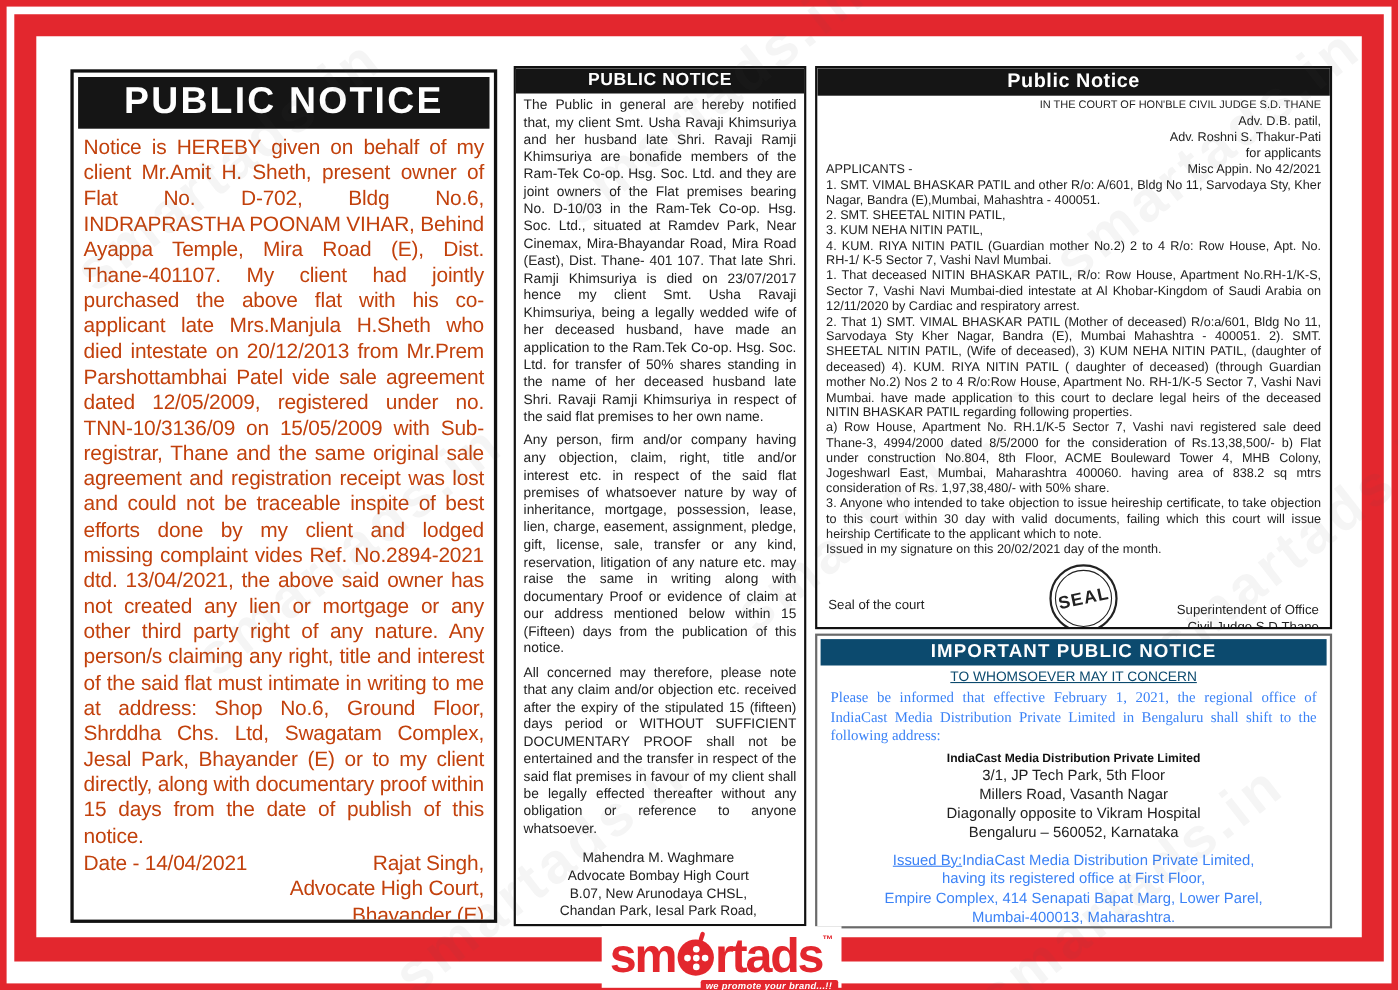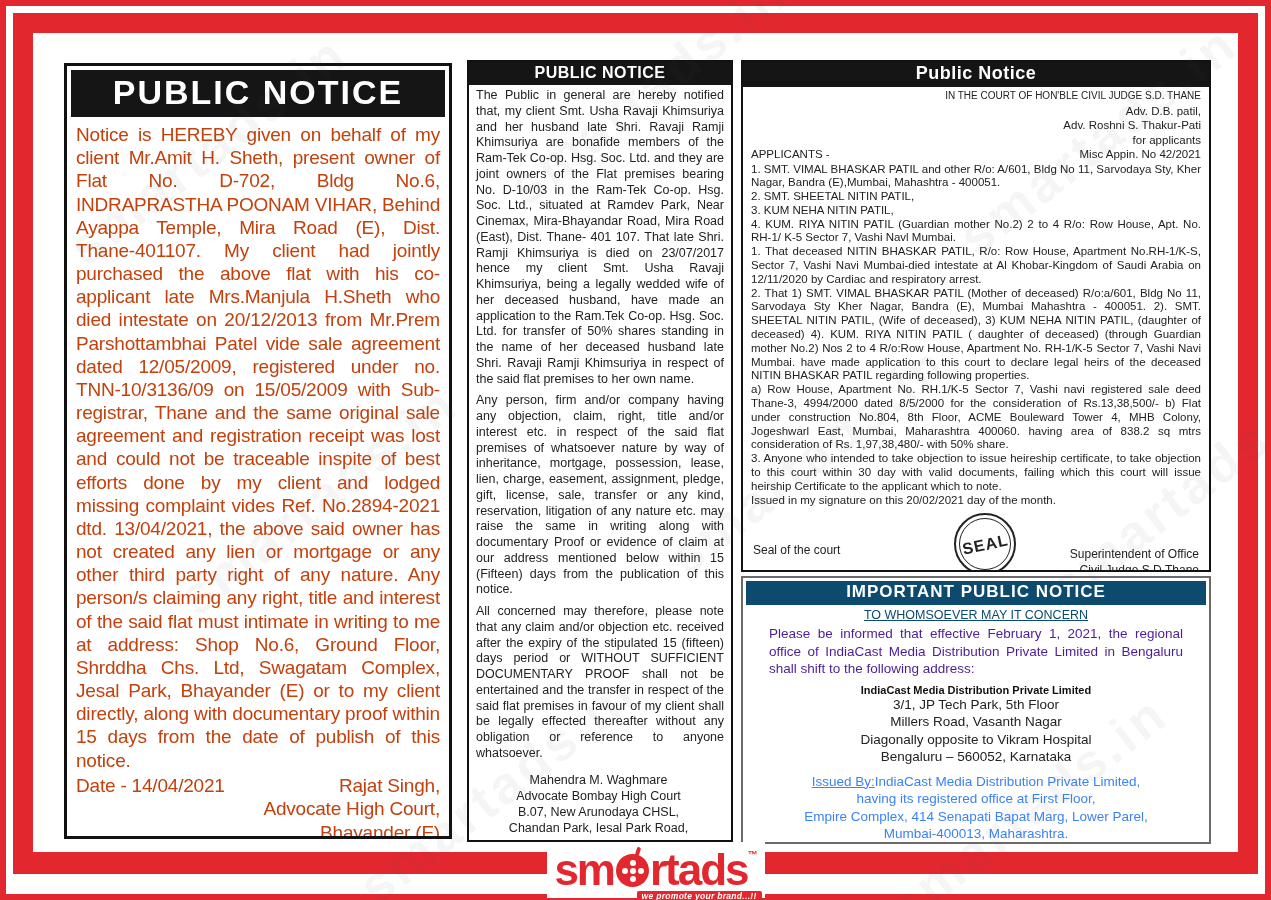--- a/index.html
+++ b/index.html
@@ -58,21 +58,21 @@
   .seal::before{content:"";position:absolute;inset:3px;border:1.5px solid #222;border-radius:50%;}
   .sealtxt{font-weight:bold;font-size:16px;letter-spacing:1px;transform:rotate(-12deg);color:#222;}
   .officer{position:absolute;right:2px;top:36px;text-align:right;font-size:12px;line-height:1.3;}
 
   
   .imp{left:741px;top:576px;width:470px;height:268px;border:2px solid #6a6a6a;}
   .ihead{margin:3px;background:#0c4a6e;color:#fff;text-align:center;font-weight:bold;
     font-size:17px;letter-spacing:1px;padding:1px 0 3px 0;}
   .isub{text-align:center;font-weight:normal;font-size:12.5px;margin:1px 0 3px 0;color:#0c4a6e;}
   .u{text-decoration:underline;}
-  .iintro{font-size:13.5px;line-height:1.3;padding:0 26px;text-align:justify;color:#4c1d95;}
+  .iintro{font-size:13.5px;line-height:1.3;padding:0 12px;text-align:justify;color:#3b82f6;font-family:Liberation Serif, serif;}
   .icompany{text-align:center;font-weight:bold;font-size:11px;margin-top:6px;color:#111;}
   .iaddr{text-align:center;font-size:13.5px;line-height:1.3;color:#222;}
   .iissued{text-align:center;font-size:13.5px;line-height:1.3;margin-top:7px;color:#3b82f6;}
 
   
   .logo-strip{position:absolute;left:547px;top:842px;width:218px;height:56px;background:#fff;
     z-index:7;display:flex;align-items:center;justify-content:center;}
   .logo{position:relative;display:flex;align-items:center;color:var(--red);font-weight:bold;
     font-size:44px;letter-spacing:-2px;line-height:1;}
   .reel{position:relative;display:inline-block;width:33px;height:33px;margin:0 1px 0 2px;

